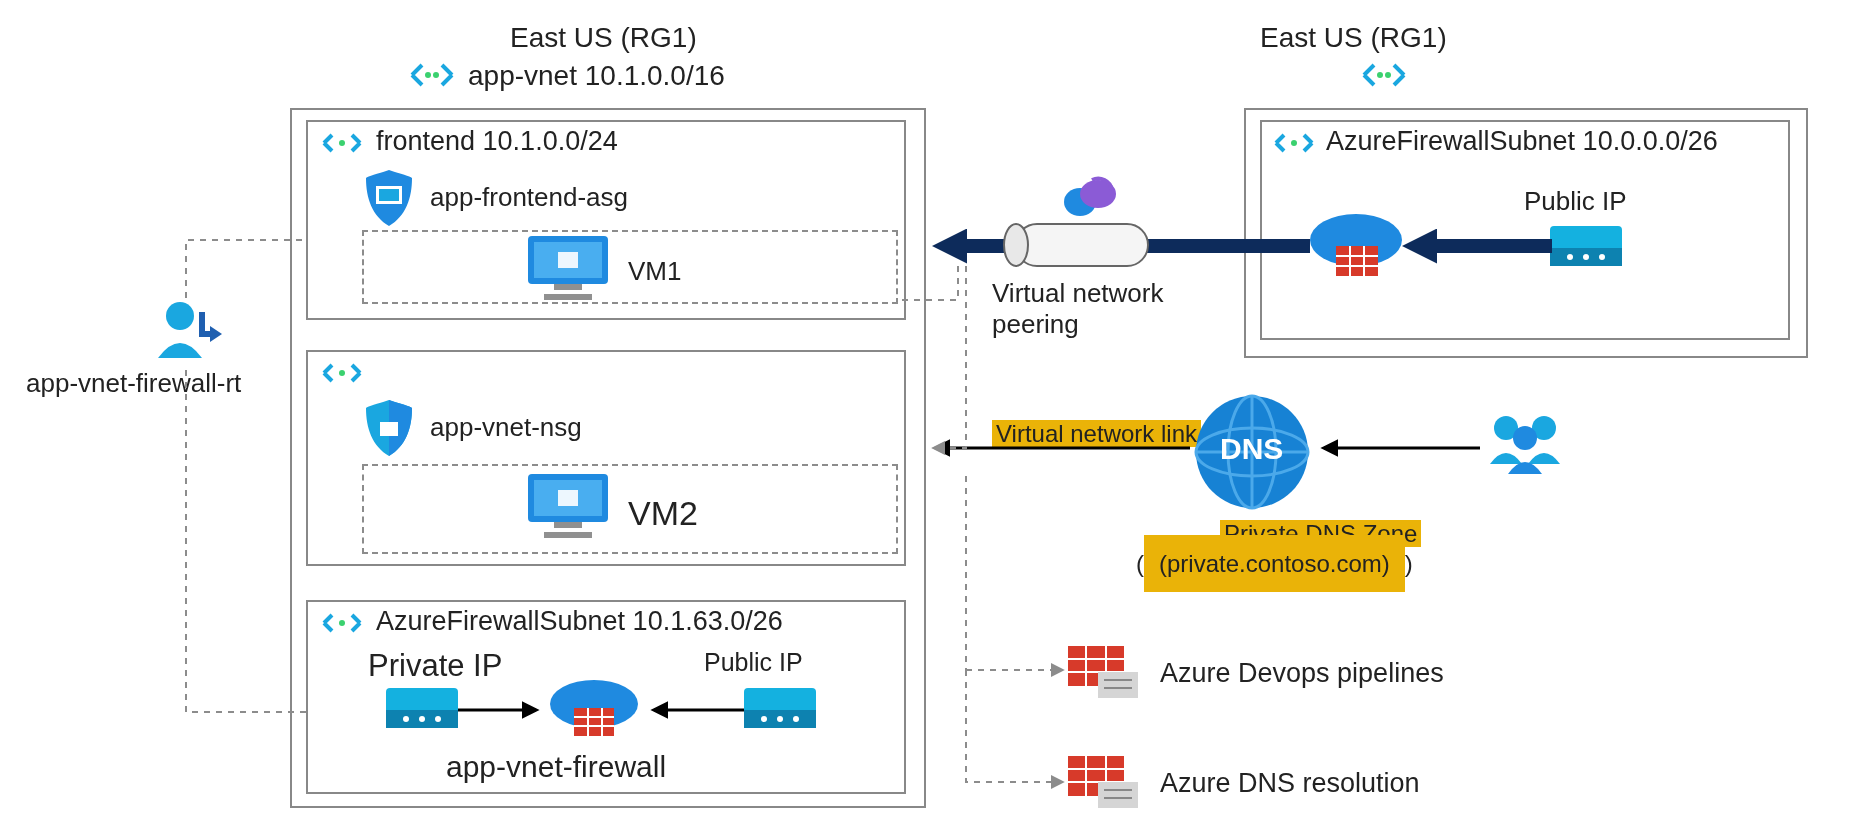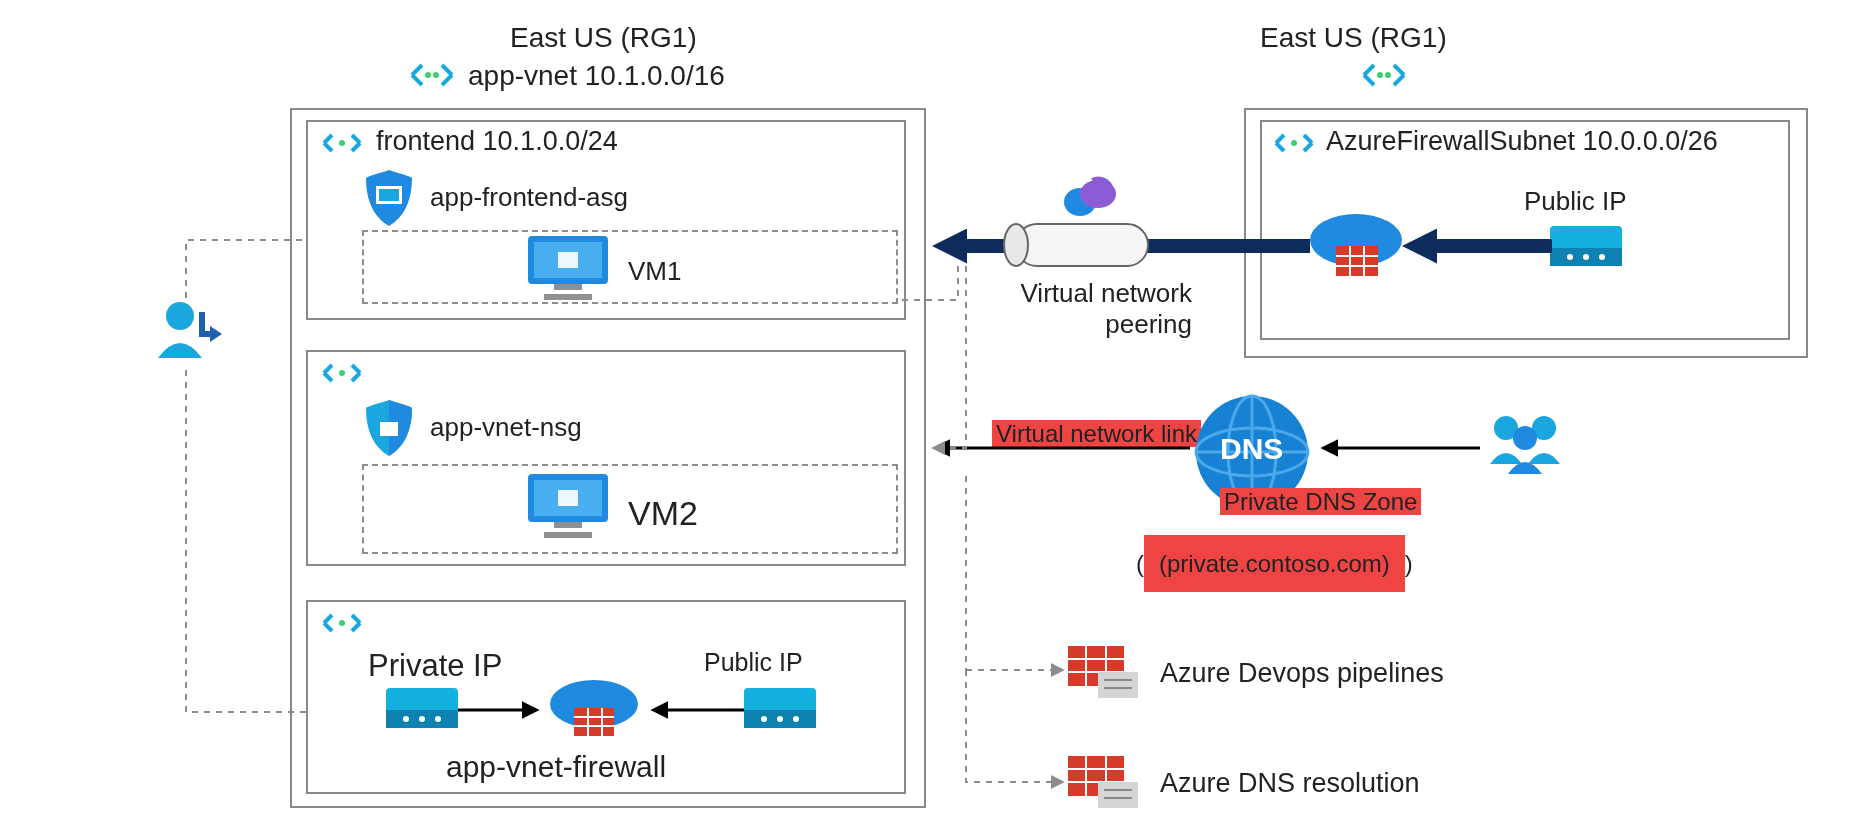--- a/index.html
+++ b/index.html
@@ -1,18 +1,18 @@
 <!DOCTYPE html>
 <html><head>
 <meta charset="utf-8">
 <style>
   html,body{margin:0;padding:0;font-family:"Segoe UI",Arial,sans-serif;font-size:24px;color:#222;background:#fff}
   .stage{width:1858px;height:819px;position:relative}
   .label{position:absolute;white-space:nowrap}
-  .hl{background:#ef4444;padding:0 4px}
+  .hl{background:#eab308;padding:0 4px}
   .solid-box{position:absolute;border:2px solid #888;box-sizing:border-box}
   .dash-box{position:absolute;border:2px dashed #8c8c8c;box-sizing:border-box}
   svg{position:absolute;overflow:visible}
   .dash{stroke:#8c8c8c;stroke-width:2;stroke-dasharray:6 6;fill:none}
   .arrow-dash{stroke:#8c8c8c;stroke-width:2;stroke-dasharray:6 6;fill:none;marker-end:url(#grey-arrow)}
   .arrow-solid-thin{stroke:#000;stroke-width:3;fill:none;marker-end:url(#black-arrow)}
   .arrow-solid-fat{stroke:#0d2b5b;stroke-width:14;fill:none;marker-end:url(#navy-arrow)}
 </style>
 </head>
 <body>
@@ -100,20 +100,21 @@
     <rect x="20" y="62" width="48" height="6" fill="#909090"></rect>
     <rect x="34" y="20" width="20" height="16" fill="#fff" opacity="0.9"></rect>
   </svg>
   <div class="label" style="left:628px;top:494px;font-size:34px">VM2</div>
 
   <div class="solid-box" style="left:306px;top:600px;width:600px;height:194px"></div>
   <svg style="left:320px;top:608px" width="44" height="30">
     <path d="M4,15 L12,7 M4,15 L12,23 M40,15 L32,7 M40,15 L32,23" stroke="#1aa7e0" stroke-width="4" fill="none"></path>
     <circle cx="22" cy="15" r="3" fill="#3bd16f"></circle>
   </svg>
+  <div class="label" style="left:376px;top:606px;font-size:27px">AzureFirewallSubnet 10.1.63.0/26</div>
 
   <div class="label" style="left:368px;top:648px;font-size:31px">Private IP</div>
   <div class="label" style="left:704px;top:648px;font-size:25px">Public IP</div>
 
   <svg style="left:386px;top:688px" width="72" height="42">
     <rect x="0" y="0" width="72" height="40" rx="4" fill="#14b1e0"></rect>
     <rect x="0" y="22" width="72" height="18" fill="#0d82b0"></rect>
     <circle cx="20" cy="31" r="3" fill="#fff"></circle>
       <circle cx="36" cy="31" r="3" fill="#fff"></circle>
       <circle cx="52" cy="31" r="3" fill="#fff"></circle>
@@ -181,37 +182,37 @@
   <svg style="left:1002px;top:218px" width="160" height="54">
     <rect x="14" y="6" width="132" height="42" rx="21" fill="#f5f5f5" stroke="#666" stroke-width="2"></rect>
     <ellipse cx="14" cy="27" rx="12" ry="21" fill="#e8e8e8" stroke="#666" stroke-width="2"></ellipse>
   </svg>
 
   <svg style="left:1062px;top:176px" width="58" height="44">
     <ellipse cx="18" cy="26" rx="16" ry="14" fill="#1f8ae0"></ellipse>
     <ellipse cx="36" cy="18" rx="18" ry="14" fill="#8b5bd6"></ellipse>
     <path d="M30,4 A14,14 0 0,1 50,14" stroke="#8b5bd6" stroke-width="4" fill="none"></path>
   </svg>
-  <div class="label" style="left:992px;top:278px;font-size:26px;text-align:right;width:200px;white-space:normal">Virtual network peering</div>
+  <div class="label" style="left:992px;top:278px;font-size:26px;text-align:left;width:200px;white-space:normal">Virtual network peering</div>
 
   <div class="label" style="left:992px;top:420px"><span class="hl">Virtual network link</span></div>
   <svg style="left:926px;top:438px" width="268" height="20">
       <line x1="264" y1="10" x2="10" y2="10" class="arrow-solid-thin"></line>
     </svg>
 
   <svg style="left:1192px;top:392px" width="120" height="120">
     <circle cx="60" cy="60" r="56" fill="#1782d4"></circle>
     <ellipse cx="60" cy="60" rx="56" ry="24" fill="none" stroke="#4ba9ea" stroke-width="3"></ellipse>
     <ellipse cx="60" cy="60" rx="24" ry="56" fill="none" stroke="#4ba9ea" stroke-width="3"></ellipse>
     <line x1="4" y1="60" x2="116" y2="60" stroke="#4ba9ea" stroke-width="3"></line>
     <line x1="60" y1="4" x2="60" y2="116" stroke="#4ba9ea" stroke-width="3"></line>
   </svg>
   <div class="label" style="left:1220px;top:432px;font-size:30px;color:#fff;font-weight:700">DNS</div>
 
-  <div class="label" style="left:1220px;top:488px;text-align:center;width:92px">
+  <div class="label" style="left:1220px;top:520px;text-align:center;width:92px">
     <div><span class="hl">Private DNS Zone</span></div>
   </div>
   <div class="label" style="left:1136px;top:550px">
     (<span class="hl" style="padding:15px">(private.contoso.com)</span>)
   </div>
 
   <svg style="left:1480px;top:408px" width="90" height="70">
     <circle cx="26" cy="20" r="12" fill="#1aa7e0"></circle>
       <path d="M10,56 Q26,34 42,56 Z" fill="#1aa7e0"></path>
     <circle cx="64" cy="20" r="12" fill="#1aa7e0"></circle>
@@ -222,20 +223,21 @@
   <svg style="left:1314px;top:438px" width="170" height="20">
       <line x1="166" y1="10" x2="10" y2="10" class="arrow-solid-thin"></line>
     </svg>
 
   <svg style="left:150px;top:298px" width="74" height="68">
     <circle cx="30" cy="18" r="14" fill="#1aa7e0"></circle>
     <path d="M8,60 Q30,30 52,60 Z" fill="#1aa7e0"></path>
     <path d="M52,14 L52,36 L66,36" stroke="#1f5fb0" stroke-width="6" fill="none"></path>
     <path d="M60,28 L72,36 L60,44 Z" fill="#1f5fb0"></path>
   </svg>
+  <div class="label" style="left:26px;top:368px;font-size:26px">app-vnet-firewall-rt</div>
 
   <svg style="left:140px;top:240px" width="170" height="480">
     <path class="dash" d="M46,58 L46,0 L166,0"></path>
     <path class="dash" d="M46,130 L46,472 L166,472"></path>
   </svg>
 
   <svg style="left:926px;top:266px" width="180" height="540">
     <path class="arrow-dash" d="M40,0 L40,182 L8,182"></path>
     <path class="arrow-dash" d="M40,210 L40,404 M40,404 L136,404"></path>
     <path class="arrow-dash" d="M40,404 L40,516 L136,516"></path>

